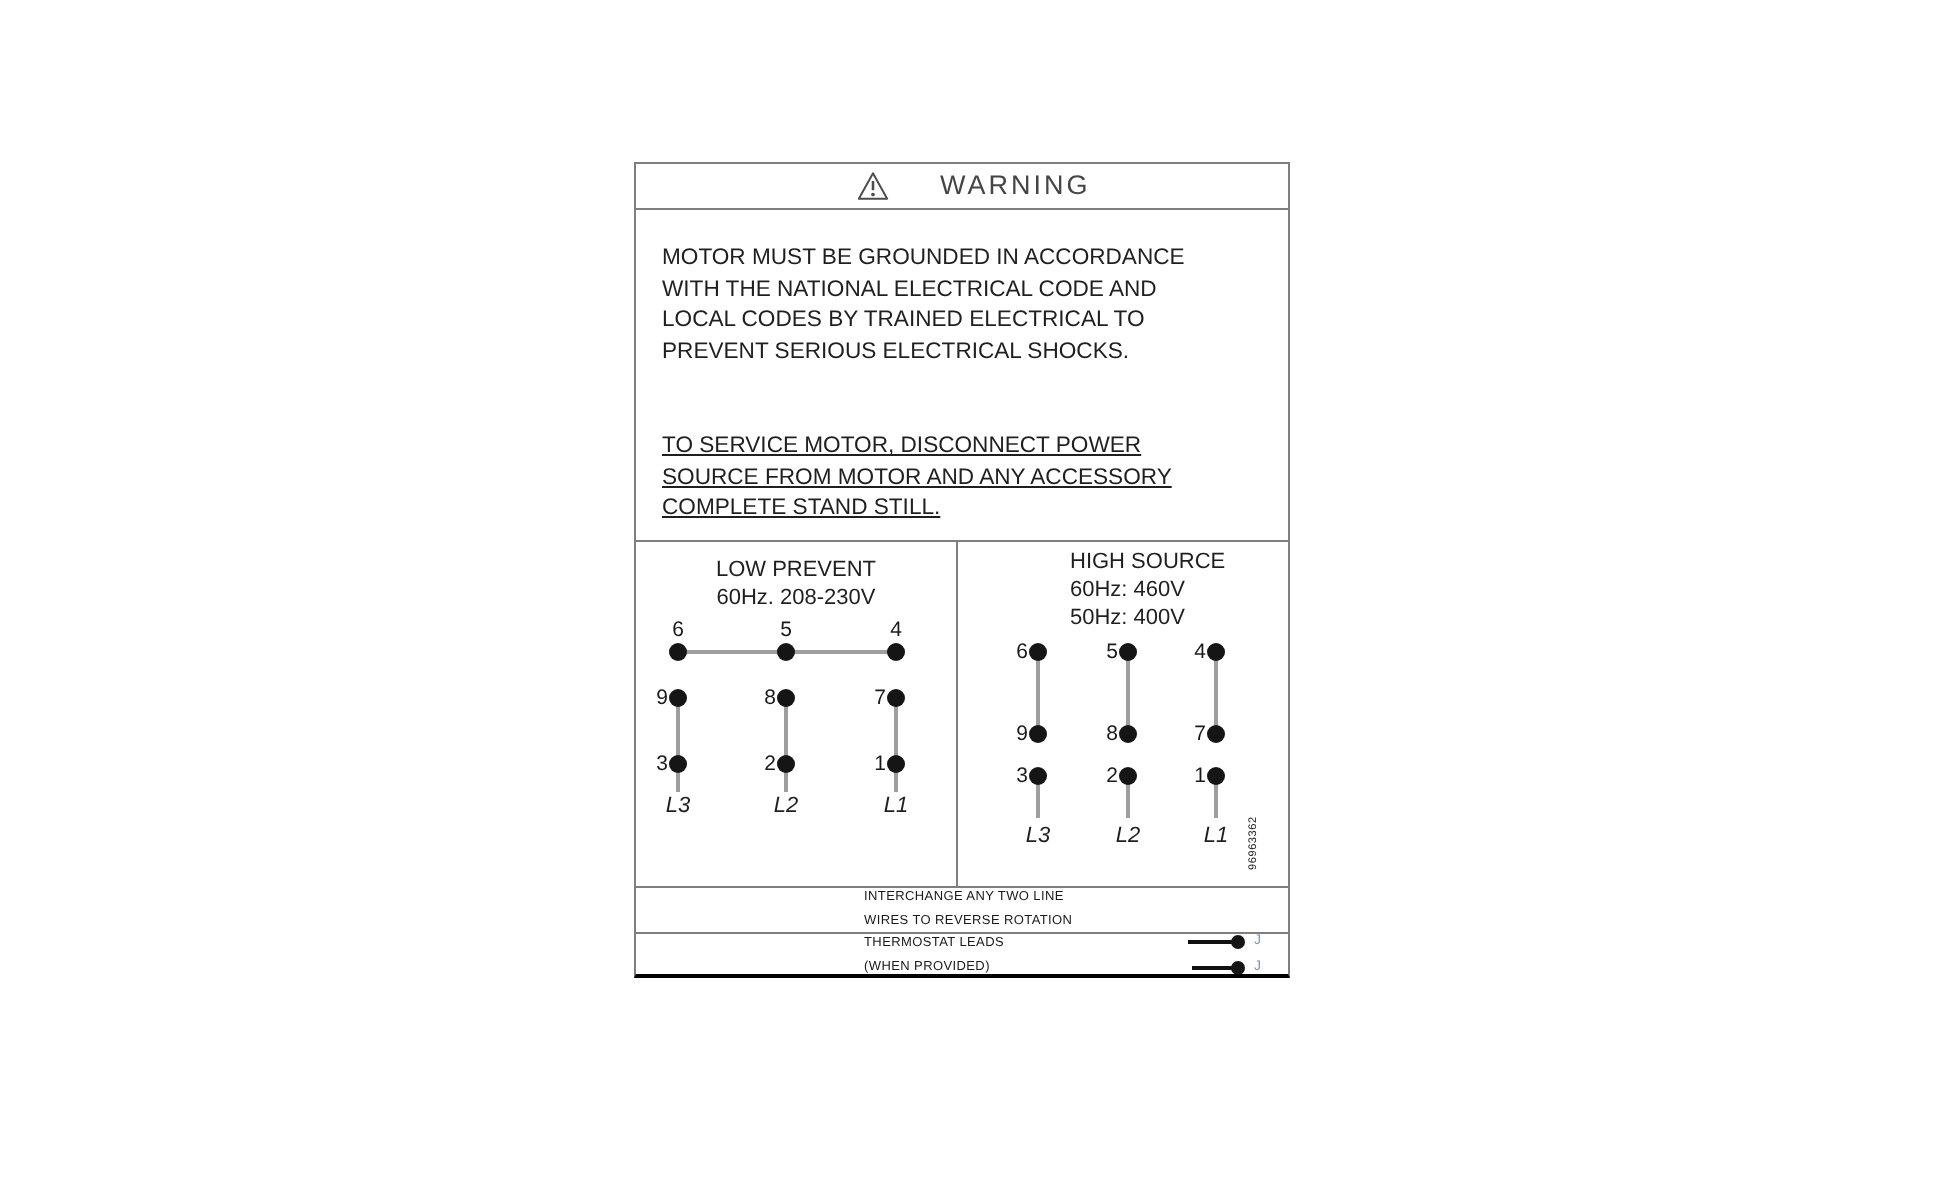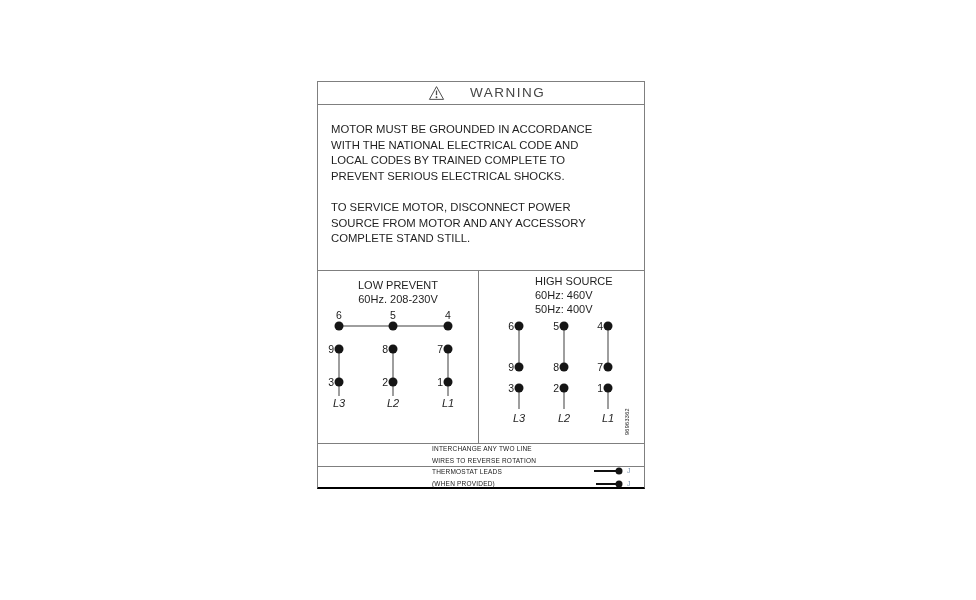--- a/index.html
+++ b/index.html
@@ -7,21 +7,21 @@
         font-family:"Liberation Sans",sans-serif;}
   .label{position:absolute;left:317px;top:81px;width:328px;height:408px;
          border:1px solid #7f7f7f;border-bottom:2px solid #000;background:#fff;box-sizing:border-box;}
   .sep{position:absolute;left:0;width:326px;height:1px;background:#7f7f7f;}
   .vdiv{position:absolute;width:1px;background:#7f7f7f;}
   .header{position:absolute;left:0;top:0;width:326px;height:22px;}
   .warn-title{position:absolute;left:152px;top:3px;font-size:13.5px;letter-spacing:1.5px;color:#454545;}
   .warn-icon{position:absolute;left:110px;top:3px;width:17px;height:16px;}
   .body-text{position:absolute;left:13px;top:40px;width:300px;font-size:11.3px;
              line-height:15.5px;color:#1f1f1f;}
-  .body-text .para2{margin-top:16px;}
+  .body-text .para2{margin-top:32px;text-decoration:underline;}
   .cell-title-lv{position:absolute;left:0;top:196px;width:160px;text-align:center;
                  font-size:11px;line-height:14px;color:#1f1f1f;}
   .cell-title-hv{position:absolute;left:217px;top:192px;font-size:11px;line-height:14px;color:#1f1f1f;}
   .dot{position:absolute;width:9px;height:9px;border-radius:50%;background:#151515;
        transform:translate(-50%,-50%);}
   .dot.small{width:7px;height:7px;}
   .hline{position:absolute;height:2px;background:#9e9e9e;}
   .vline{position:absolute;width:2px;background:#9e9e9e;}
   .leadline{position:absolute;height:2px;background:#111;}
   .tnum{position:absolute;font-size:10.5px;color:#1a1a1a;}
@@ -46,21 +46,21 @@
         <circle cx="12" cy="17" r="1.3" fill="#4d4d4d"></circle>
       </svg>
       <span class="warn-title">WARNING</span>
     </div>
     <div class="sep" style="top:22px;"></div>
 
     <div class="body-text">
       <div class="para1">
         <div>MOTOR MUST BE GROUNDED IN ACCORDANCE</div>
         <div>WITH THE NATIONAL ELECTRICAL CODE AND</div>
-        <div>LOCAL CODES BY TRAINED COMPLETE TO</div>
+        <div>LOCAL CODES BY TRAINED ELECTRICAL TO</div>
         <div>PREVENT SERIOUS ELECTRICAL SHOCKS.</div>
       </div>
       <div class="para2">
         <div>TO SERVICE MOTOR, DISCONNECT POWER</div>
         <div>SOURCE FROM MOTOR AND ANY ACCESSORY</div>
         <div>COMPLETE STAND STILL.</div>
       </div>
     </div>
 
     <div class="sep" style="top:188px;"></div>

